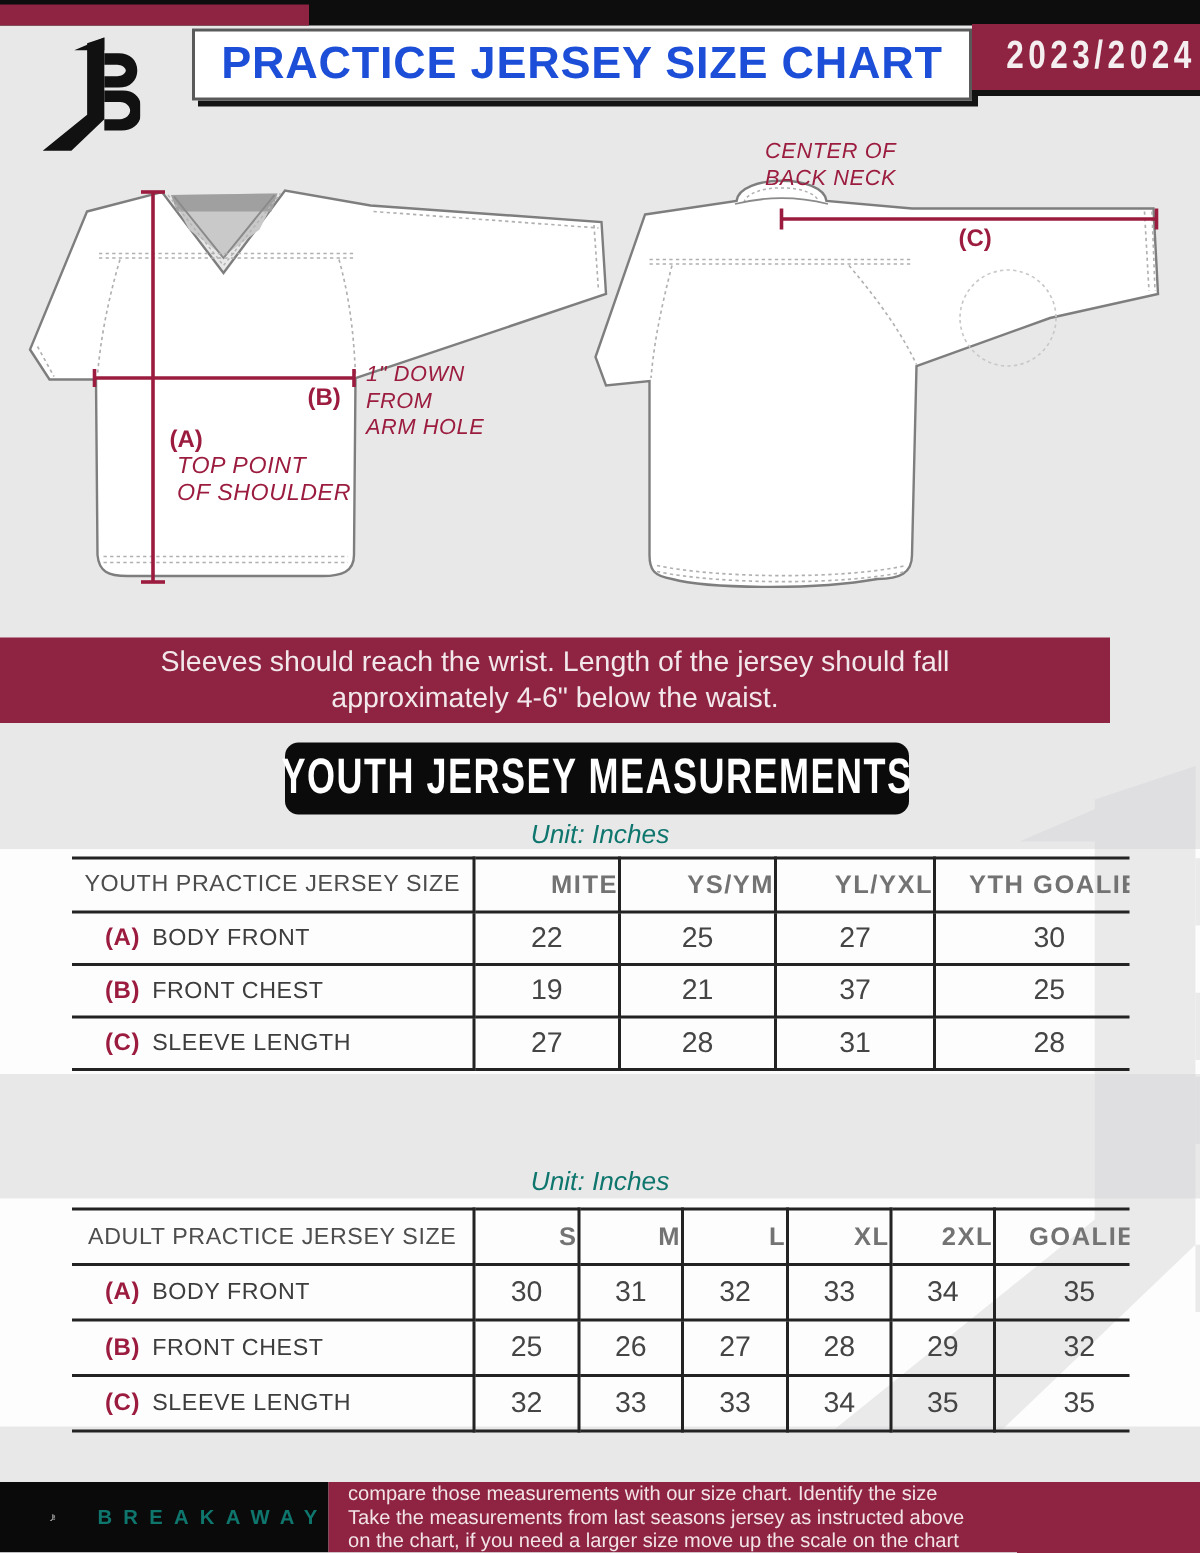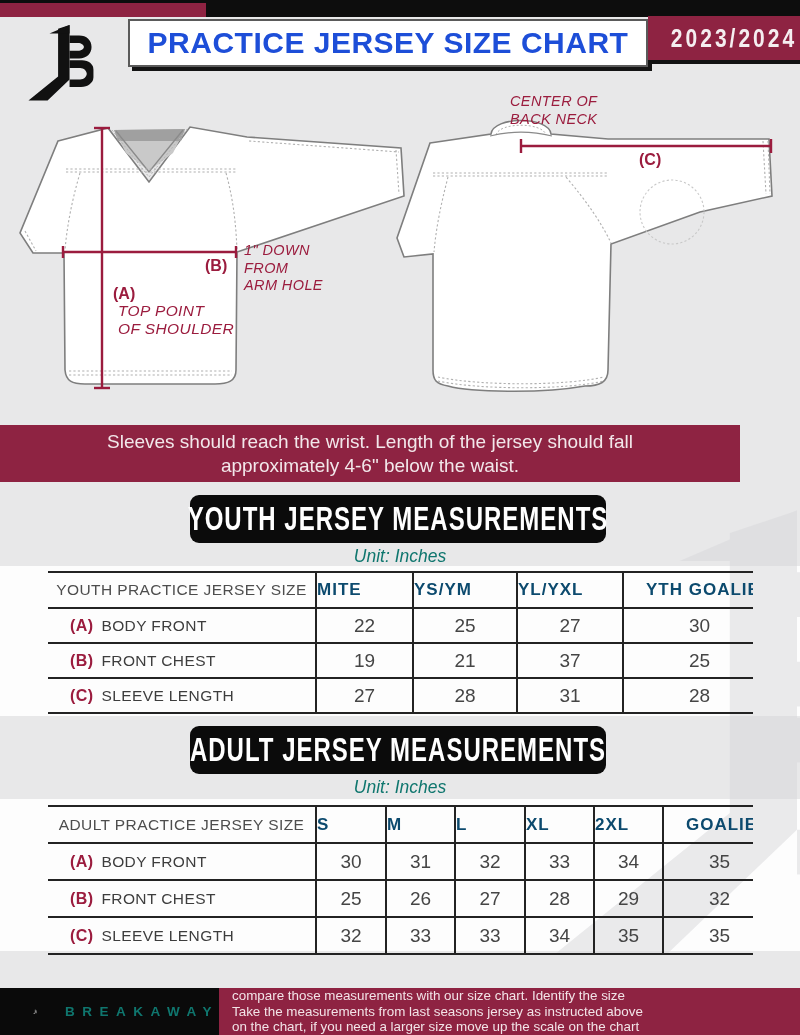--- a/index.html
+++ b/index.html
@@ -44,21 +44,21 @@
                  display:inline-block;transform:scaleY(1.38);white-space:nowrap;}
   .unit{width:800px;text-align:center;font-style:italic;font-size:17.5px;color:#0f766e;}
 
   
   .size-table{position:absolute;z-index:3;border-collapse:collapse;table-layout:fixed;}
   .size-table th,.size-table td{border-right:2px solid #232323;border-bottom:2px solid #232323;
        padding:0;overflow:hidden;white-space:nowrap;}
   .size-table th{border-top:2px solid #232323;}
   .size-table th:last-child,.size-table td:last-child{border-right:none;padding-left:22px;}
   .size-table th.lbl{font-weight:normal;font-size:15.5px;color:#4d4d4d;letter-spacing:.4px;text-align:center;}
-  .size-table th.val{font-size:17px;color:#0c4a6e;letter-spacing:1px;text-align:left;}
+  .size-table th.val{font-size:17px;color:#737373;letter-spacing:1px;text-align:right;}
   .size-table td.num{font-size:19px;color:#454545;text-align:center;font-weight:normal;}
   .size-table td.rowlbl{text-align:left;padding-left:22px;font-size:15.5px;color:#3d3d3d;letter-spacing:.4px;}
   .size-table td.rowlbl .key{color:#9b1c3e;font-weight:bold;font-size:16px;margin-right:8px;}
   .yt th{height:36px;} .yt td{height:35px;}
   .at th{height:37px;} .at td{height:37px;}
 
   
   .footer-black{left:0;top:988px;width:219px;height:47px;background:#0a0a0a;
                 display:flex;align-items:center;}
   .footer-maroon{left:219px;top:988px;width:581px;height:47px;background:#8e2342;
@@ -222,23 +222,20 @@
       <tr>
         <td class="rowlbl"><span class="key">(C)</span><span>SLEEVE LENGTH</span></td>
         <td class="num">27</td>
         <td class="num">28</td>
         <td class="num">31</td>
         <td class="num">28</td>
       </tr>
     </tbody>
   </table>
 
-  <div class="content sec-banner" style="left:190px;top:726px;">
-    <span class="t">ADULT JERSEY MEASUREMENTS</span>
-  </div>
   <div class="content unit" style="left:0;top:777px;">Unit: Inches</div>
 
   <table class="size-table at" style="left:48px;top:805px;width:705px;">
     <colgroup>
         <col style="width:268px">
         <col style="width:70px">
         <col style="width:69px">
       <col style="width:70px">
         <col style="width:69px">
         <col style="width:69px">

